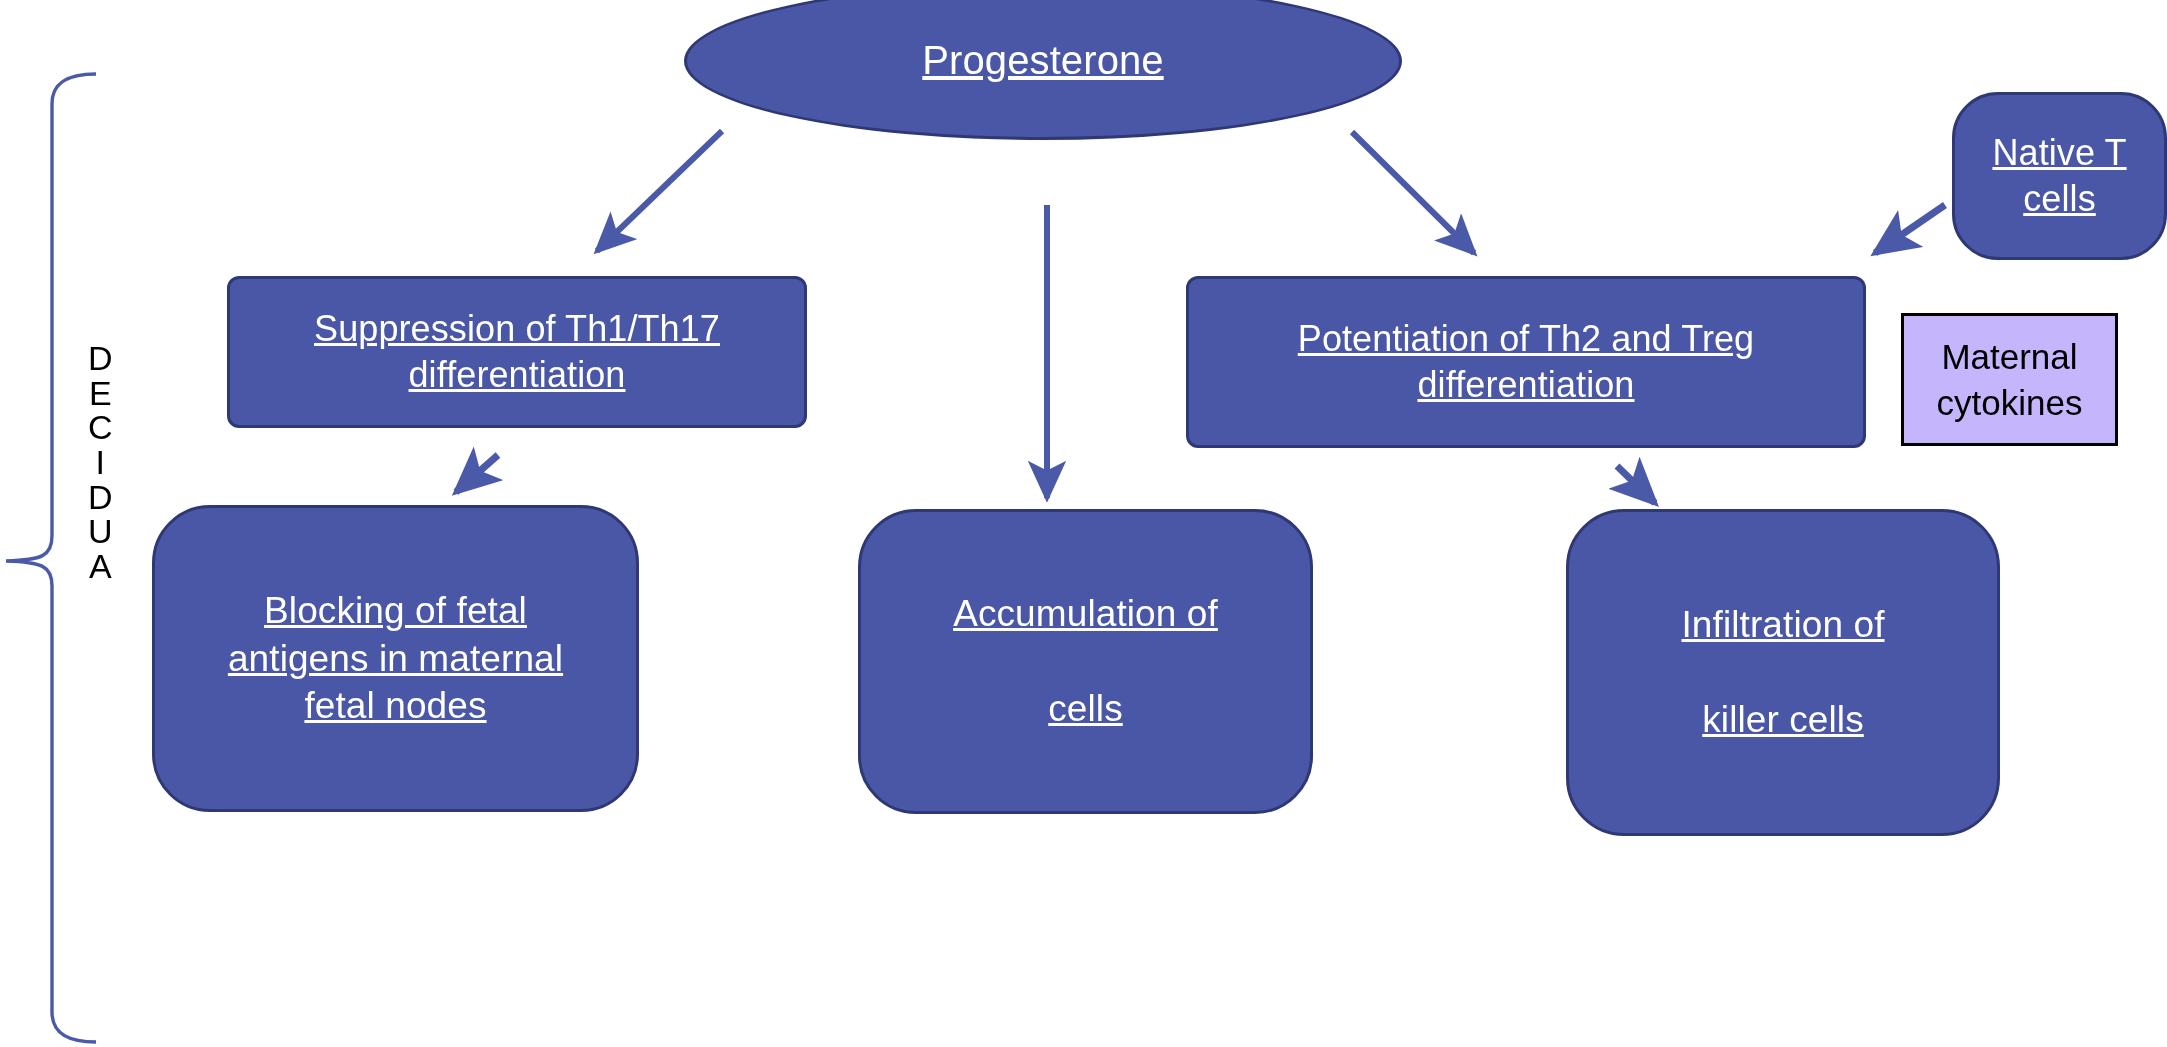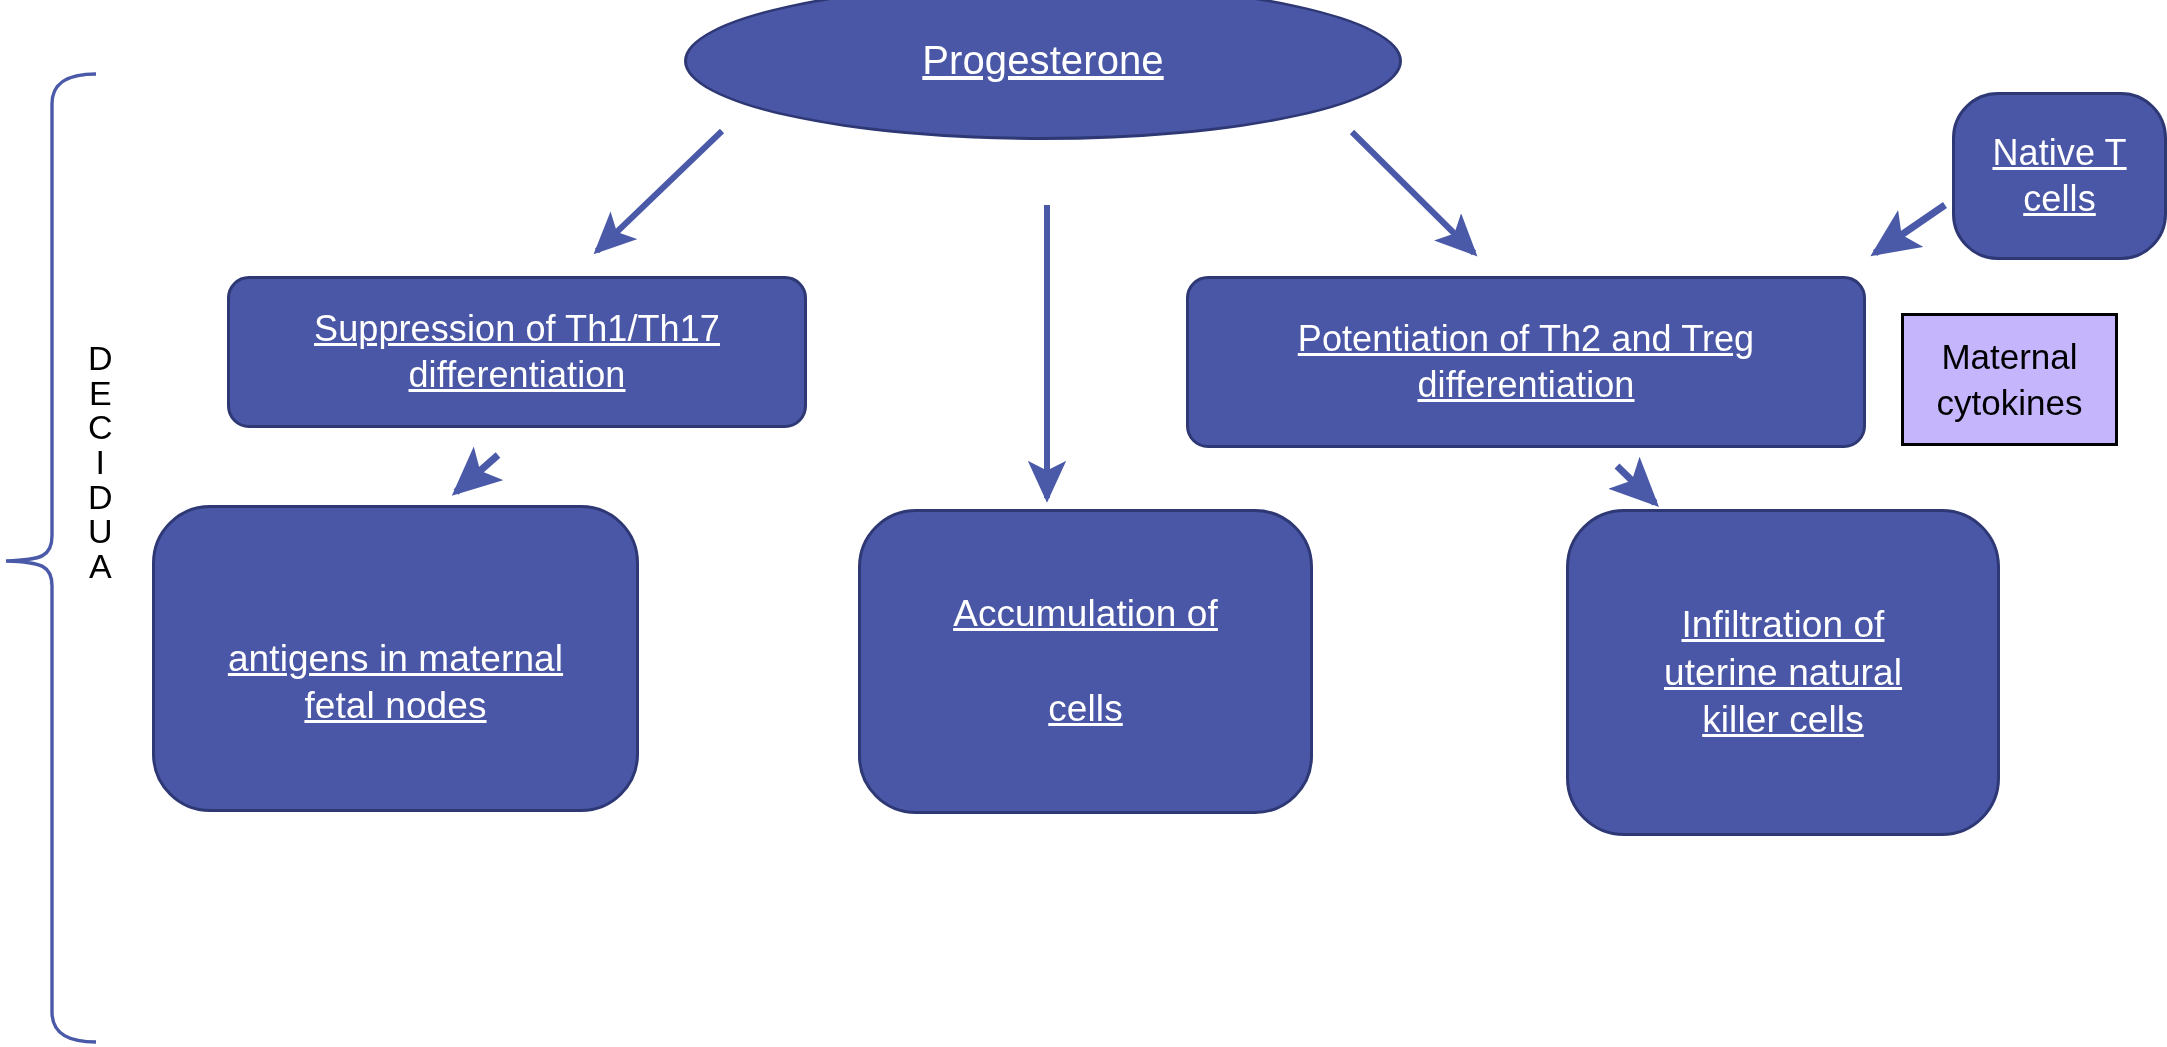--- a/index.html
+++ b/index.html
@@ -42,21 +42,21 @@
   .node .label {
     display: block;
     padding: 0 10px;
     text-decoration: underline;
   }
   .ellipse-node {
     border-radius: 50%;
     font-size: 40px;
   }
   .rounded-sm {
-    border-radius: 22px;
+    border-radius: 12px;
   }
   .rounded-lg {
     border-radius: 46px;
   }
   .rounded-xl {
     border-radius: 58px;
   }
   .plain-node {
     position: absolute;
     box-sizing: border-box;
@@ -149,35 +149,35 @@
 
   <div class="plain-node" style="left:1901px; top:313px; width:217px; height:133px; font-size:35px;">
     <span class="label">
       <span>Maternal</span><br>
       <span>cytokines</span>
     </span>
   </div>
 
   <div class="node rounded-xl" style="left:152px; top:505px; width:487px; height:307px; font-size:37px;">
     <span class="label">
-      <br>
+      <span>Blocking of fetal</span><br>
       <span>antigens in maternal</span><br>
       <span>fetal nodes</span>
     </span>
   </div>
 
   <div class="node rounded-xl" style="left:858px; top:509px; width:455px; height:305px; font-size:37px;">
     <span class="label">
       <span>Accumulation of</span><br>
       <br>
       <span>cells</span>
     </span>
   </div>
 
   <div class="node rounded-xl" style="left:1566px; top:509px; width:434px; height:327px; font-size:37px;">
     <span class="label">
       <span>Infiltration of</span><br>
-      <span>uterine natural</span><br>
+      <br>
       <span>killer cells</span>
     </span>
   </div>
 
 </div>
 
 </body></html>

